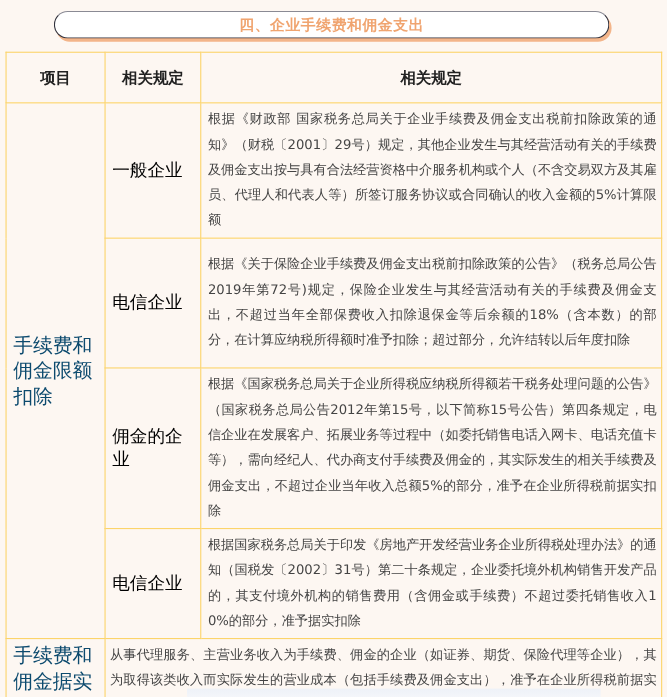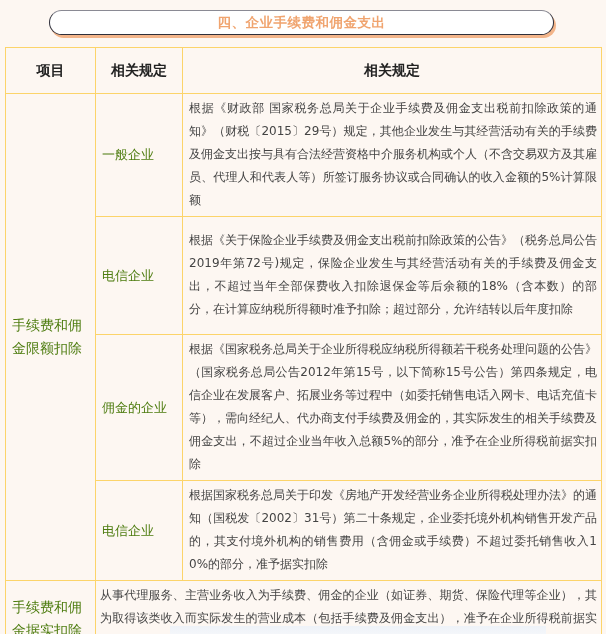--- a/index.html
+++ b/index.html
@@ -55,29 +55,29 @@
       height: 46px;
       font-size: 14px;
       font-weight: bold;
       color: #222;
       text-align: center;
     }
     col.c1 { width: 90px; }
     col.c2 { width: 87px; }
     col.c3 { width: 419px; }
     td.item {
-      font-size: 14px;
+      font-size: 18px;
       line-height: 23px;
       padding: 0 4px 0 6px;
-      color: #4d7c0f;
+      color: #0c4a6e;
     }
     td.type {
-      font-size: 13px;
+      font-size: 16px;
       padding: 0 4px 0 6px;
-      color: #4d7c0f;
+      color: #000000;
     }
     td.rule {
       font-size: 12px;
       line-height: 23px;
       padding: 3px 4px 4px 6px;
       color: #444;
       text-align: justify;
       word-break: break-all;
     }
     td.rule.wide {
@@ -109,21 +109,21 @@
     <tr>
       <th>项目</th>
       <th>相关规定</th>
       <th>相关规定</th>
     </tr>
   </thead>
   <tbody>
     <tr style="height:112px">
       <td class="item" rowspan="4">手续费和佣金限额扣除</td>
       <td class="type">一般企业</td>
-      <td class="rule">根据《财政部 国家税务总局关于企业手续费及佣金支出税前扣除政策的通知》（财税〔2015〕29号）规定，其他企业发生与其经营活动有关的手续费及佣金支出按与具有合法经营资格中介服务机构或个人（不含交易双方及其雇员、代理人和代表人等）所签订服务协议或合同确认的收入金额的5%计算限额</td>
+      <td class="rule">根据《财政部 国家税务总局关于企业手续费及佣金支出税前扣除政策的通知》（财税〔2001〕29号）规定，其他企业发生与其经营活动有关的手续费及佣金支出按与具有合法经营资格中介服务机构或个人（不含交易双方及其雇员、代理人和代表人等）所签订服务协议或合同确认的收入金额的5%计算限额</td>
     </tr>
     <tr style="height:118px">
       <td class="type">电信企业</td>
       <td class="rule">根据《关于保险企业手续费及佣金支出税前扣除政策的公告》（税务总局公告2019年第72号)规定，保险企业发生与其经营活动有关的手续费及佣金支出，不超过当年全部保费收入扣除退保金等后余额的18%（含本数）的部分，在计算应纳税所得额时准予扣除；超过部分，允许结转以后年度扣除</td>
     </tr>
     <tr style="height:137px">
       <td class="type">佣金的企业</td>
       <td class="rule">根据《国家税务总局关于企业所得税应纳税所得额若干税务处理问题的公告》（国家税务总局公告2012年第15号，以下简称15号公告）第四条规定，电信企业在发展客户、拓展业务等过程中（如委托销售电话入网卡、电话充值卡等），需向经纪人、代办商支付手续费及佣金的，其实际发生的相关手续费及佣金支出，不超过企业当年收入总额5%的部分，准予在企业所得税前据实扣除</td>
     </tr>
     <tr style="height:92px">

